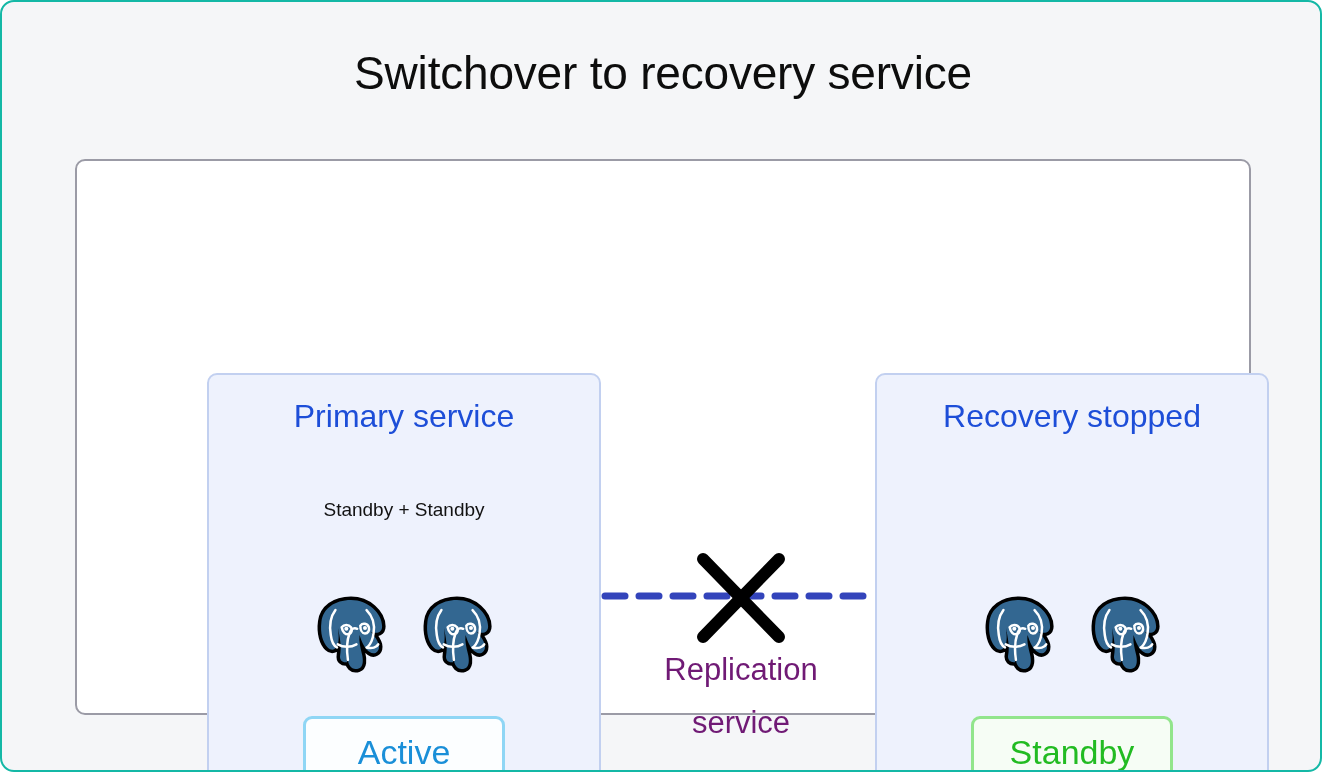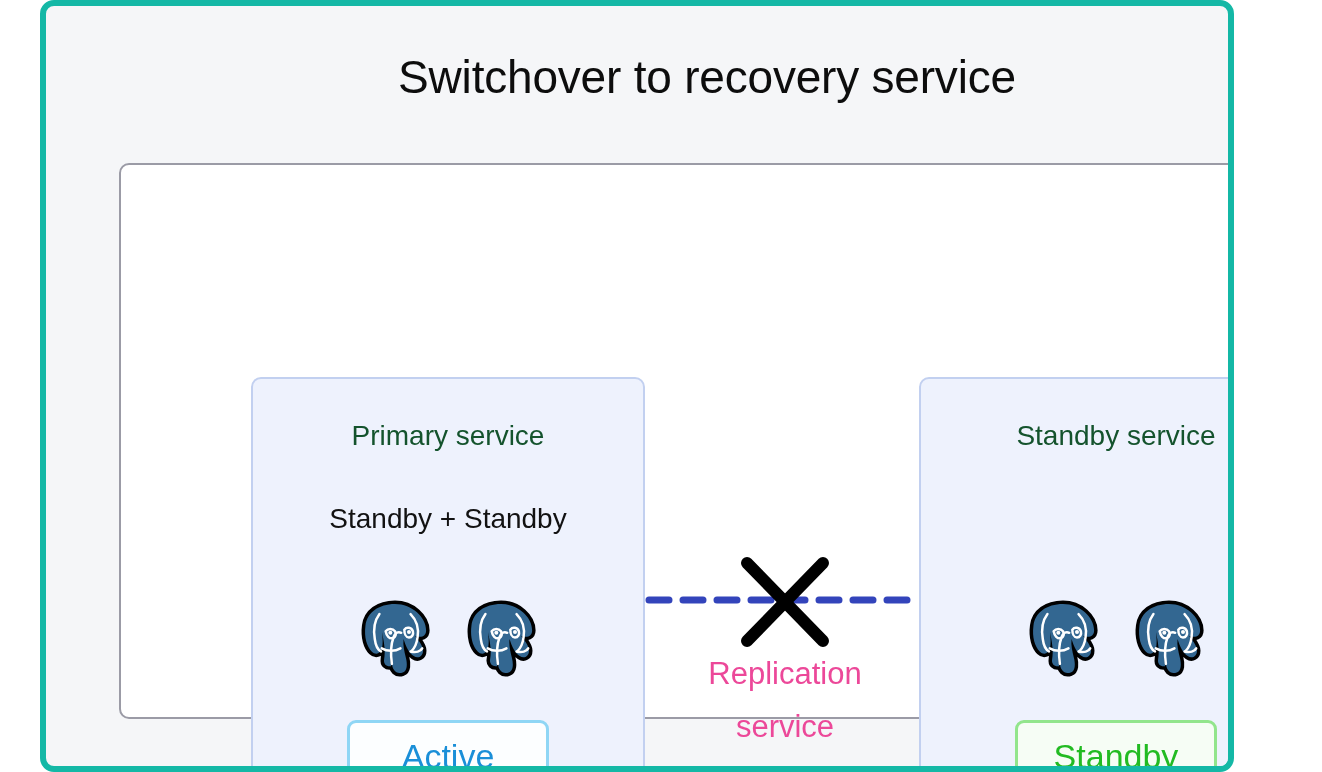--- a/index.html
+++ b/index.html
@@ -7,28 +7,27 @@
     margin: 0;
     padding: 0;
     background: #ffffff;
   }
   body {
     font-family: "Liberation Sans", "DejaVu Sans", sans-serif;
   }
 
   .page {
     position: relative;
-    width: 1194px;
+    width: 1322px;
     height: 772px;
     box-sizing: border-box;
     background: #f5f6f8;
-    border: 6px solid #14b8a6;
+    border: 2px solid #14b8a6;
     border-radius: 14px;
     overflow: hidden;
-    margin-left: 40px;
   }
 
   
   .diagram-title {
     position: absolute;
     top: 46px;
     left: 0;
     width: 1322px;
     text-align: center;
     font-size: 46px;
@@ -60,36 +59,36 @@
     box-sizing: border-box;
     background: #eef2fd;
     border: 2px solid #c2d0f0;
     border-radius: 10px;
   }
   .service-box.left  { left: 130px; }
   .service-box.right { left: 798px; }
 
   .service-title {
     position: absolute;
-    top: 42px;
+    top: 24px;
     left: 0;
     width: 100%;
     text-align: center;
-    font-size: 28px;
+    font-size: 32px;
     font-weight: 400;
-    color: #14532d;
+    color: #1d4ed8;
     line-height: 1.1;
   }
   .service-subtitle {
     position: absolute;
     top: 125px;
     left: 0;
     width: 100%;
     text-align: center;
-    font-size: 28px;
+    font-size: 19px;
     font-weight: 400;
     color: #121212;
     line-height: 1.1;
   }
 
   
   .node-row {
     position: absolute;
     top: 218px;
     left: 0;
@@ -140,21 +139,21 @@
     left: 0;
     top: 0;
   }
   .link-caption {
     position: absolute;
     left: 0;
     top: 103px;
     width: 280px;
     text-align: center;
     font-size: 31px;
-    color: #ec4899;
+    color: #701a75;
     line-height: 1.7;
   }
   .link-caption span { display: block; }
 </style>
 </head>
 <body>
 
 <div class="page">
 
   <div class="diagram-title">Switchover to recovery service</div>
@@ -227,21 +226,21 @@
           <line x1="178" y1="18" x2="102" y2="96"></line>
         </g>
       </svg>
       <div class="link-caption">
         <span>Replication</span>
         <span>service</span>
       </div>
     </div>
 
     <div class="service-box right">
-      <div class="service-title">Standby service</div>
+      <div class="service-title">Recovery stopped</div>
 
       <div class="node-row">
         <span>
           <svg class="node-icon" viewBox="0 0 100 108" xmlns="http://www.w3.org/2000/svg">
             <g fill="none" stroke="#000000" stroke-width="9" stroke-linejoin="round" stroke-linecap="round">
               <path d="M50 9 C29 9 14 20 12 37 C10 52 14 64 20 70 C25 75 31 73 33 67 C35 60 34 50 33 44 C36 58 38 70 36 80 C35 86 39 90 45 89 C44 80 44 70 46 62 L46 84 C46 94 52 100 60 97 C66 95 66 86 64 78 C62 70 60 62 61 54 C64 64 68 72 74 76 C80 80 86 76 86 69 C86 62 80 56 76 50 C84 53 90 50 90 43 C90 26 72 9 50 9 Z"></path>
             </g>
             <g fill="#336791">
               <path d="M50 9 C29 9 14 20 12 37 C10 52 14 64 20 70 C25 75 31 73 33 67 C35 60 34 50 33 44 C36 58 38 70 36 80 C35 86 39 90 45 89 C44 80 44 70 46 62 L46 84 C46 94 52 100 60 97 C66 95 66 86 64 78 C62 70 60 62 61 54 C64 64 68 72 74 76 C80 80 86 76 86 69 C86 62 80 56 76 50 C84 53 90 50 90 43 C90 26 72 9 50 9 Z"></path>
             </g>

